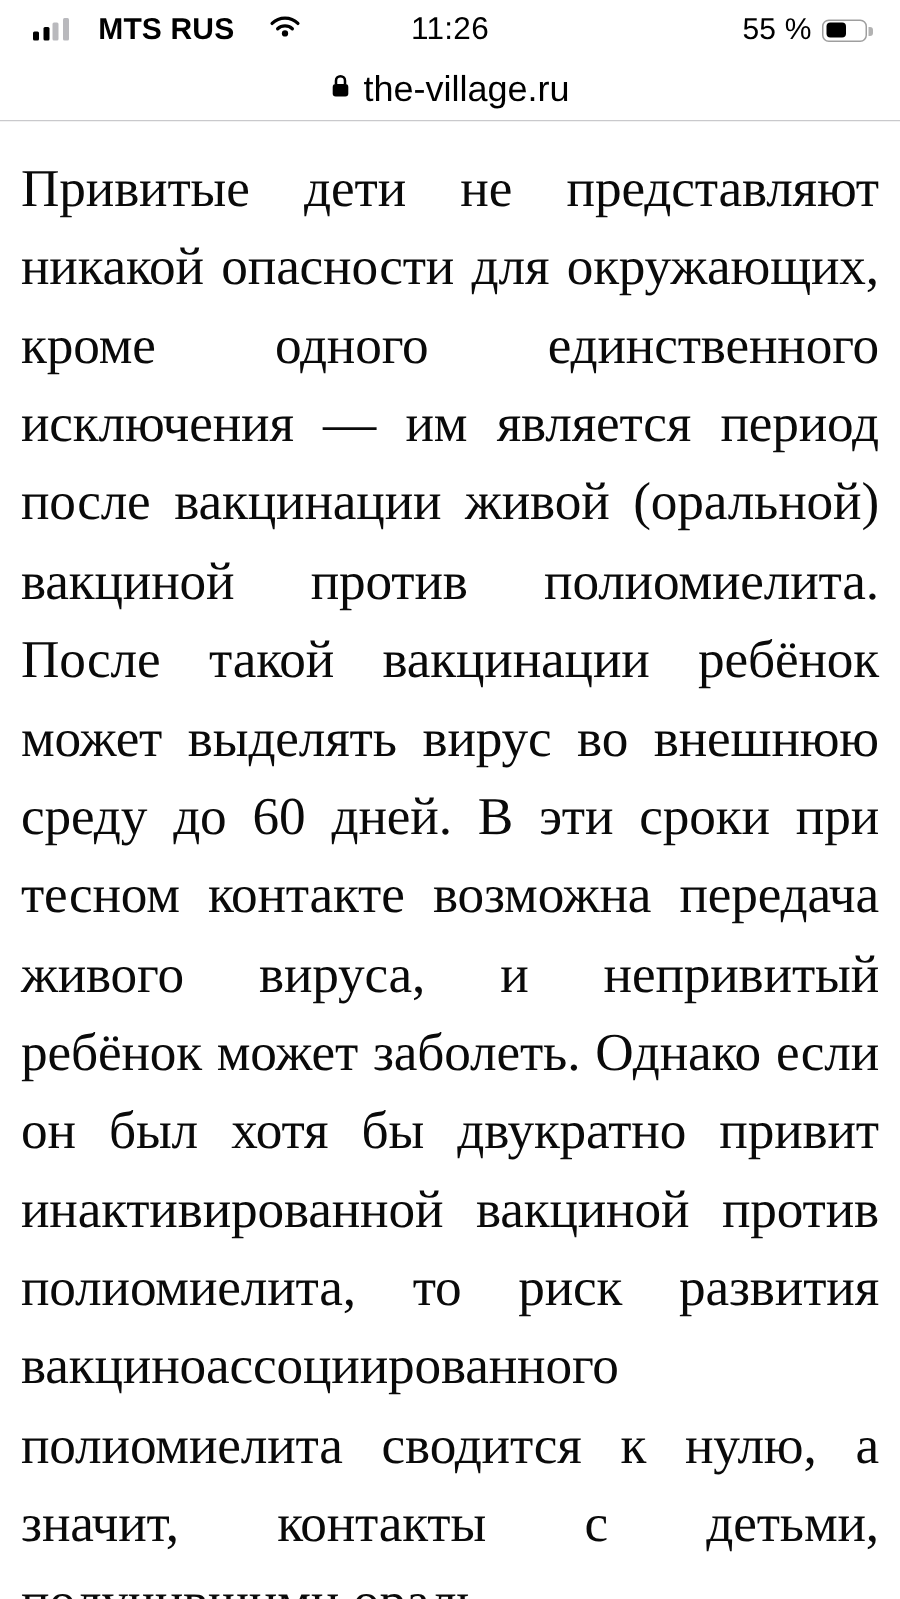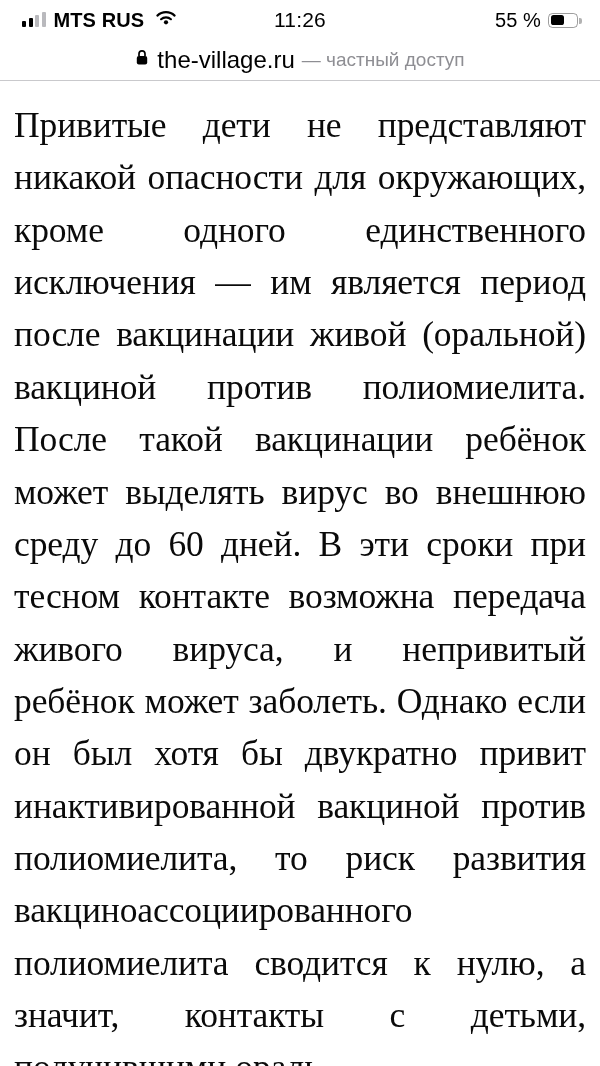--- a/index.html
+++ b/index.html
@@ -22,21 +22,21 @@
     display: flex;
     align-items: center;
     padding: 0 22px;
     box-sizing: border-box;
     background: #ffffff;
     color: #000000;
   }
   .status-left {
     display: flex;
     align-items: center;
-    gap: 8px;
+    gap: 20px;
     flex: 0 0 auto;
   }
   .signal-bars {
     display: flex;
     align-items: flex-end;
     gap: 2.5px;
     height: 14px;
   }
   .signal-bars i {
     display: block;
@@ -180,21 +180,20 @@
 </div>
 
 <div class="addr-bar">
   <span class="lock-icon">
     <svg width="14" height="17" viewBox="0 0 14 17">
       <path d="M4 7V4.8a3 3 0 0 1 6 0V7" stroke="#000" stroke-width="1.7" fill="none"></path>
       <rect x="1.8" y="7" width="10.4" height="8.4" rx="2" fill="#000"></rect>
     </svg>
   </span>
   <span class="addr-host">the-village.ru</span>
-  <span class="addr-note">— частный доступ</span>
 </div>
 
 <div class="divider"></div>
 
 <div class="page">
   <div class="article">
     <p>Привитые дети не представляют никакой опасности для окружающих, кроме одного единственного исключения — им является период после вакцинации живой (оральной) вакциной против полиомиелита. После такой вакцинации ребёнок может выделять вирус во внешнюю среду до 60 дней. В эти сроки при тесном контакте возможна передача живого вируса, и непривитый ребёнок может заболеть. Однако если он был хотя бы двукратно привит инактивированной вакциной против полиомиелита, то риск развития вакциноассоциированного полиомиелита сводится к нулю, а значит, контакты с детьми, получившими ораль-</p>
   </div>
 </div>
 

